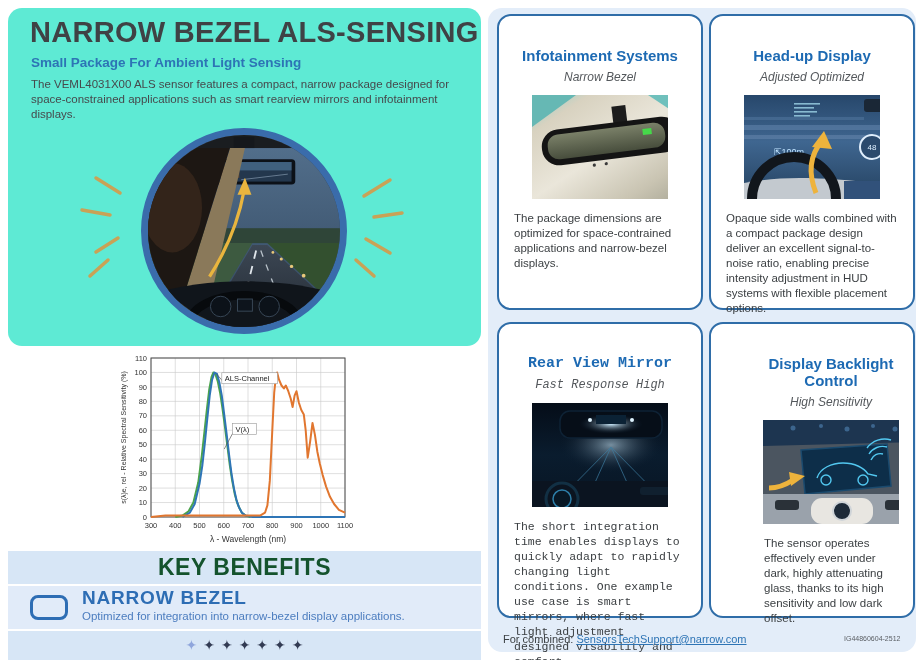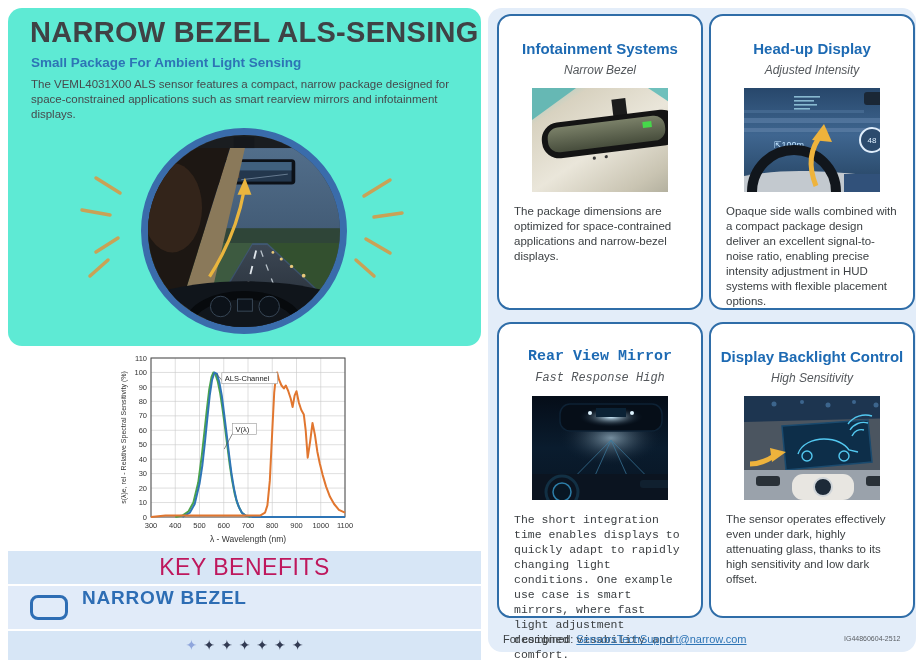--- a/index.html
+++ b/index.html
@@ -18,41 +18,41 @@
   .page-intro { position:absolute; left:23px; top:69px; width:440px; font-size:11.5px;
     line-height:15px; color:#46494c; }
   .hero-circle { position:absolute; left:133px; top:120px; width:206px; height:206px;
     border:7px solid #3a6cab; border-radius:50%; overflow:hidden; background:#31465e; }
   .hero-circle svg { display:block; }
   .rays { position:absolute; left:0; top:0; width:473px; height:338px; pointer-events:none; }
   .chart-section { position:absolute; left:8px; top:346px; width:473px; height:205px; background:#ffffff; }
   .chart-svg { position:absolute; left:110px; top:2px; }
   .kb-header { position:absolute; left:8px; top:551px; width:473px; height:33px;
     background:#d7e6f6; text-align:center; }
-  .kb-header span { font-size:23px; font-weight:normal; color:#be185d; line-height:33px; letter-spacing:.5px; }
+  .kb-header span { font-size:23px; font-weight:bold; color:#14532d; line-height:33px; letter-spacing:.5px; }
   .kb-row { position:absolute; left:8px; top:586px; width:473px; height:43px; background:#e1ebf9; }
   .kb-icon { position:absolute; left:22px; top:9px; width:38px; height:25px;
     border:3px solid #2d6db4; border-radius:8px; }
   .kb-title { position:absolute; left:74px; top:1px; font-size:19px; font-weight:bold;
     color:#2d6db4; letter-spacing:.8px; }
   .kb-desc { position:absolute; left:74px; top:24px; font-size:11.5px; color:#4c7dbf; }
   .kb-dots { position:absolute; left:8px; top:631px; width:473px; height:29px;
     background:#d7e6f6; text-align:center; }
   .dot { color:#323b53; font-size:14px; line-height:29px; margin:0 3px; cursor:pointer; }
   .dot.active { color:#8fa6dc; }
   
   .right-panel { position:absolute; left:488px; top:8px; width:428px; height:644px;
     background:#e3edf9; border-radius:14px; }
   .card { position:absolute; width:206px; height:296px; background:#ffffff;
     border:2px solid #2f6da8; border-radius:14px; }
   .card1 { left:9px;  top:6px; }
   .card2 { left:221px; top:6px; }
   .card3 { left:9px;  top:314px;font-family:Liberation Mono, monospace; }
-  .card4 { left:221px; top:314px; }
-  .card-title { margin-top:24px; text-align:center; font-size:15px; font-weight:bold; color:#1d6ab3; }
+  .card4 { left:221px; top:314px;padding-left:38px; }
+  .card-title { margin-top:31px; text-align:center; font-size:15px; font-weight:bold; color:#1d6ab3; }
   .card-sub { margin-top:6px; text-align:center; font-size:12px; font-style:italic; color:#54585c; }
   .card-photo { width:136px; height:104px; margin:11px auto 0; overflow:hidden; }
   .card-photo svg { display:block; }
   .card-body { margin:12px 15px 0; font-size:11.5px; line-height:15px; color:#3c4043; }
   .footer { position:absolute; left:15px; top:625px; font-size:11px; color:#3c4043; }
   .footer a { color:#2d74b5; text-decoration:underline; }
   .doc-number { position:absolute; left:356px; top:627px; font-size:7px; color:#5a5e63; }
 </style>
 </head>
 <body>
@@ -183,20 +183,21 @@
       <text x="117.48" y="83.82727272727273" font-size="7.5" fill="#222">V(λ)</text>
     </svg>
 </div>
 
 <div class="kb-header">
   <span>KEY BENEFITS</span>
 </div>
 <div class="kb-row">
   <div class="kb-icon"></div>
   <div class="kb-title">NARROW BEZEL</div>
+  <div class="kb-desc">Optimized for integration into narrow-bezel display applications.</div>
 </div>
 <div class="kb-dots"><span class="dot active">✦</span><span class="dot">✦</span><span class="dot">✦</span><span class="dot">✦</span><span class="dot">✦</span><span class="dot">✦</span><span class="dot">✦</span></div>
 
 <div class="right-panel">
 
   <div class="card card1">
     <div class="card-title">Infotainment Systems</div>
     <div class="card-sub">Narrow Bezel</div>
     <div class="card-photo">
       <svg width="158" height="104" viewBox="0 0 158 104">
@@ -224,21 +225,21 @@
           <circle cx="60" cy="68" r="1.6" fill="#3a3a3a"></circle>
             <circle cx="72" cy="68" r="1.6" fill="#3a3a3a"></circle>
         </g>
       </svg>
     </div>
     <div class="card-body">The package dimensions are optimized for space-contrained applications and narrow-bezel displays.</div>
   </div>
 
   <div class="card card2">
     <div class="card-title">Head-up Display</div>
-    <div class="card-sub">Adjusted Intensity</div>
+    <div class="card-sub">Adjusted Optimized</div>
     <div class="card-photo">
       <svg width="158" height="104" viewBox="0 0 158 104">
         <defs>
             <linearGradient id="p2" x1="0" y1="0" x2="0" y2="1">
           <stop offset="0" stop-color="#27476b"></stop>
               <stop offset="0.45" stop-color="#3f6690"></stop>
           <stop offset="1" stop-color="#24415f"></stop>
             </linearGradient>
           </defs>
         <rect width="158" height="104" fill="url(#p2)"></rect>

